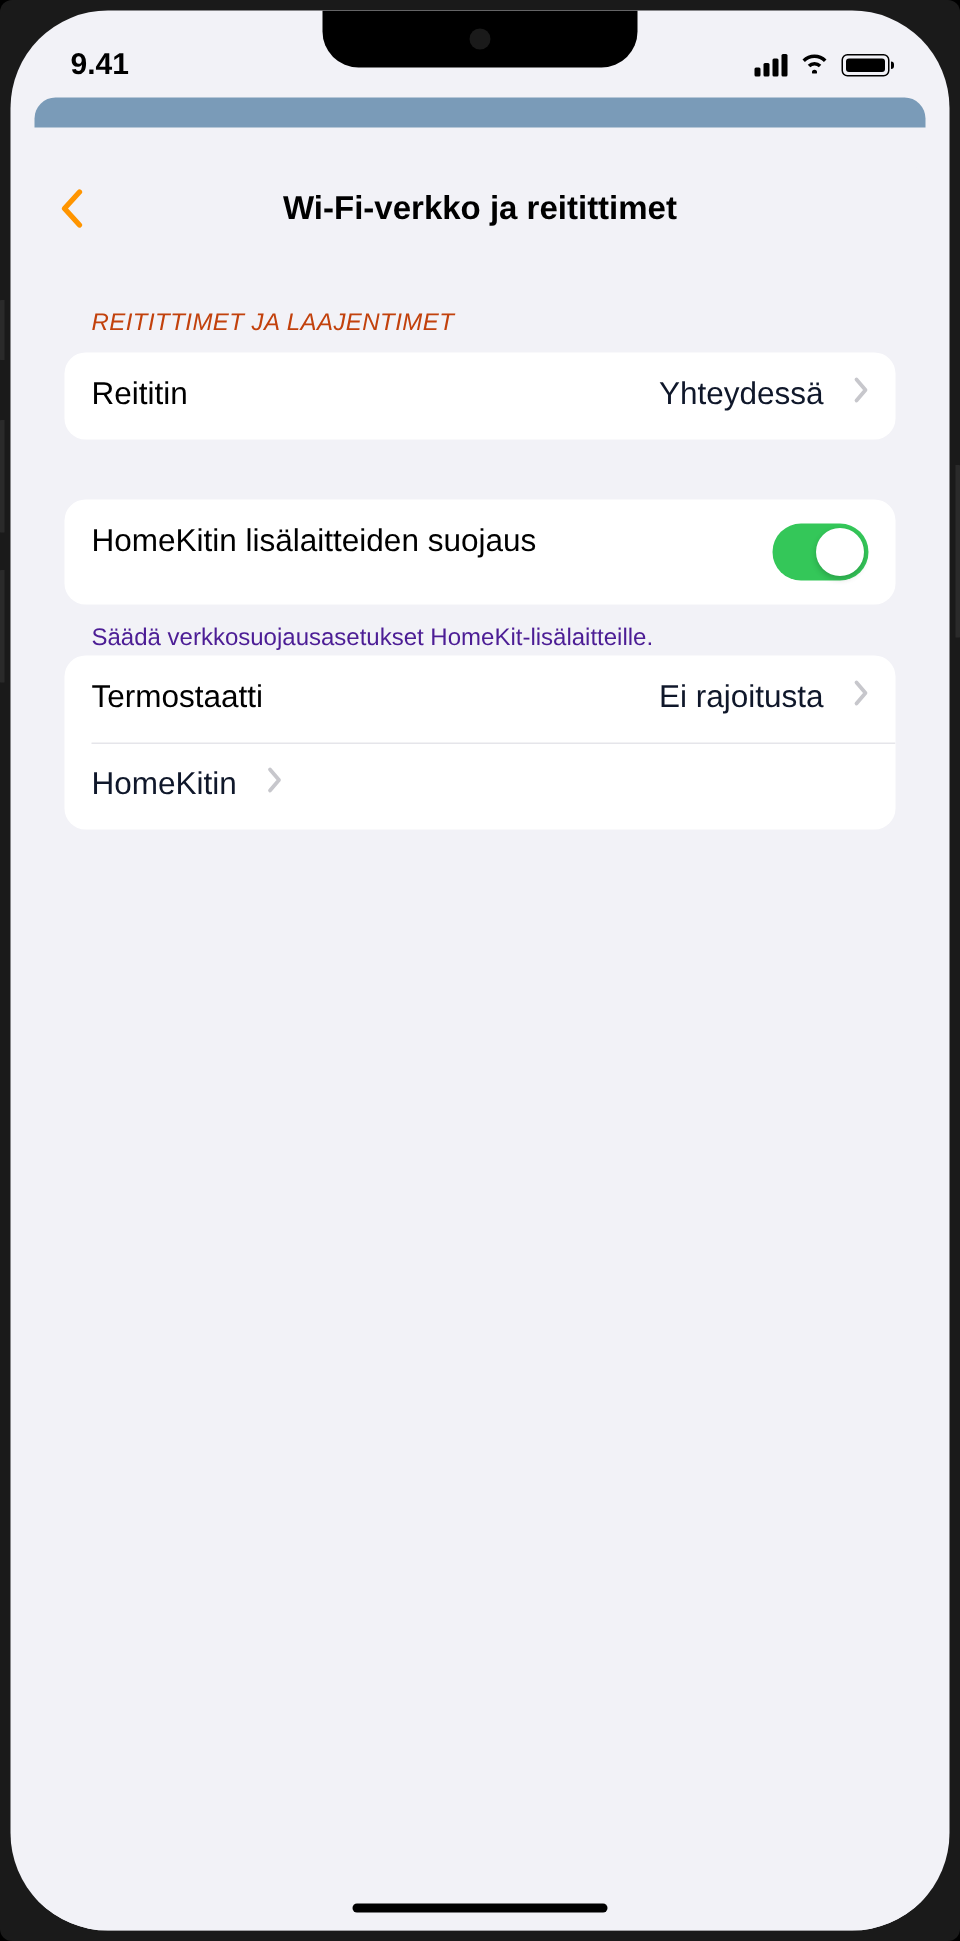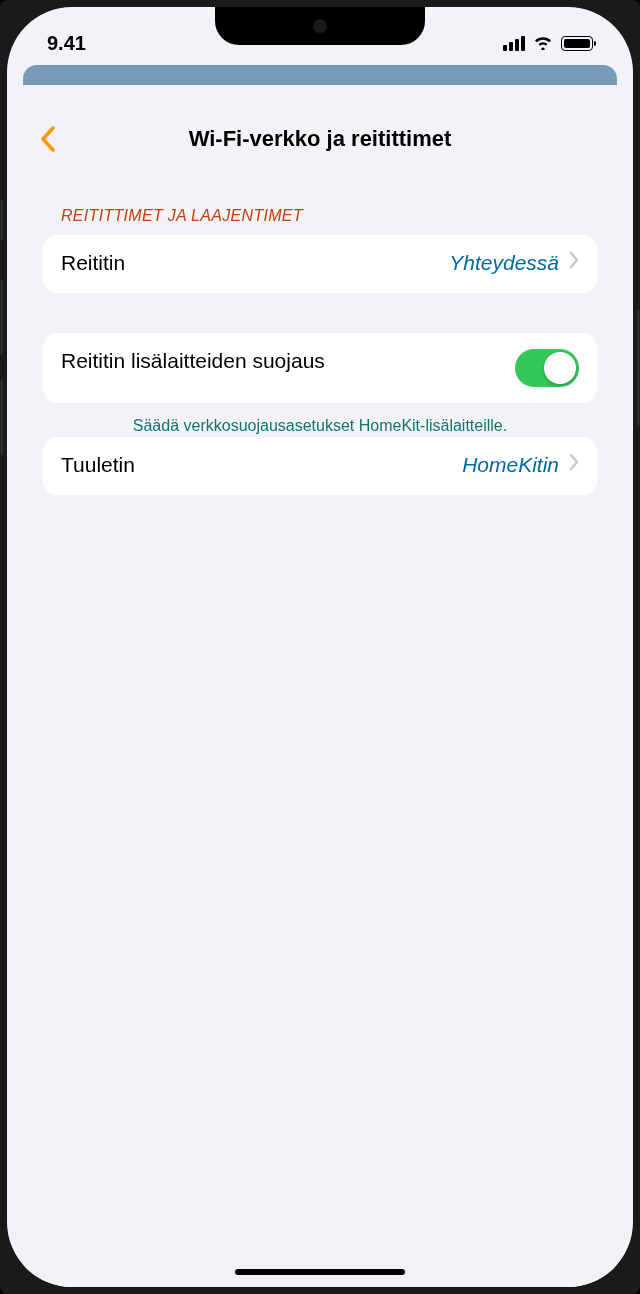--- a/index.html
+++ b/index.html
@@ -186,36 +186,34 @@
       top: 0;
       left: 18px;
       right: 0;
       height: 1px;
       background: #e5e5ea;
     }
     .row-label {
       flex: 1;
     }
     .row-value {
-      color: #0369a1;
+      color: #0f172a;
       font-size: 21px;
-      margin-right: 10px;
-      font-style: italic;
+      margin-right: 20px;
     }
     .chevron-right {
       color: #c7c7cc;
       display: flex;
       align-items: center;
     }
     .footer-text {
       font-size: 16px;
-      color: #0f766e;
+      color: #4c1d95;
       padding: 12px 18px 0 18px;
       line-height: 1.35;
-      text-align: center;
     }
     .switch {
       width: 64px;
       height: 38px;
       background: #34c759;
       border-radius: 20px;
       position: relative;
       flex-shrink: 0;
     }
     .switch-knob {
@@ -303,31 +301,39 @@
                   <path d="M2 2l6 7-6 7" stroke="#c7c7cc" stroke-width="2.5" stroke-linecap="round" stroke-linejoin="round"></path>
                 </svg>
             </div>
           </div>
         </div>
 
         <div style="height:40px"></div>
 
         <div class="group">
           <div class="row">
-            <div class="row-label">Reititin lisälaitteiden suojaus</div>
+            <div class="row-label">HomeKitin lisälaitteiden suojaus</div>
             <div class="switch">
               <div class="switch-knob"></div>
             </div>
           </div>
         </div>
         <div class="footer-text">Säädä verkkosuojausasetukset HomeKit-lisälaitteille.</div>
 
         <div class="group">
           <div class="row">
-            <div class="row-label">Tuuletin</div>
+            <div class="row-label">Termostaatti</div>
+            <div class="row-value">Ei rajoitusta</div>
+            <div class="chevron-right">
+              <svg width="10" height="18" viewBox="0 0 10 18" fill="none">
+                  <path d="M2 2l6 7-6 7" stroke="#c7c7cc" stroke-width="2.5" stroke-linecap="round" stroke-linejoin="round"></path>
+                </svg>
+            </div>
+          </div>
+          <div class="row">
             <div class="row-value">HomeKitin</div>
             <div class="chevron-right">
               <svg width="10" height="18" viewBox="0 0 10 18" fill="none">
                   <path d="M2 2l6 7-6 7" stroke="#c7c7cc" stroke-width="2.5" stroke-linecap="round" stroke-linejoin="round"></path>
                 </svg>
             </div>
           </div>
         </div>
 
       </div>

